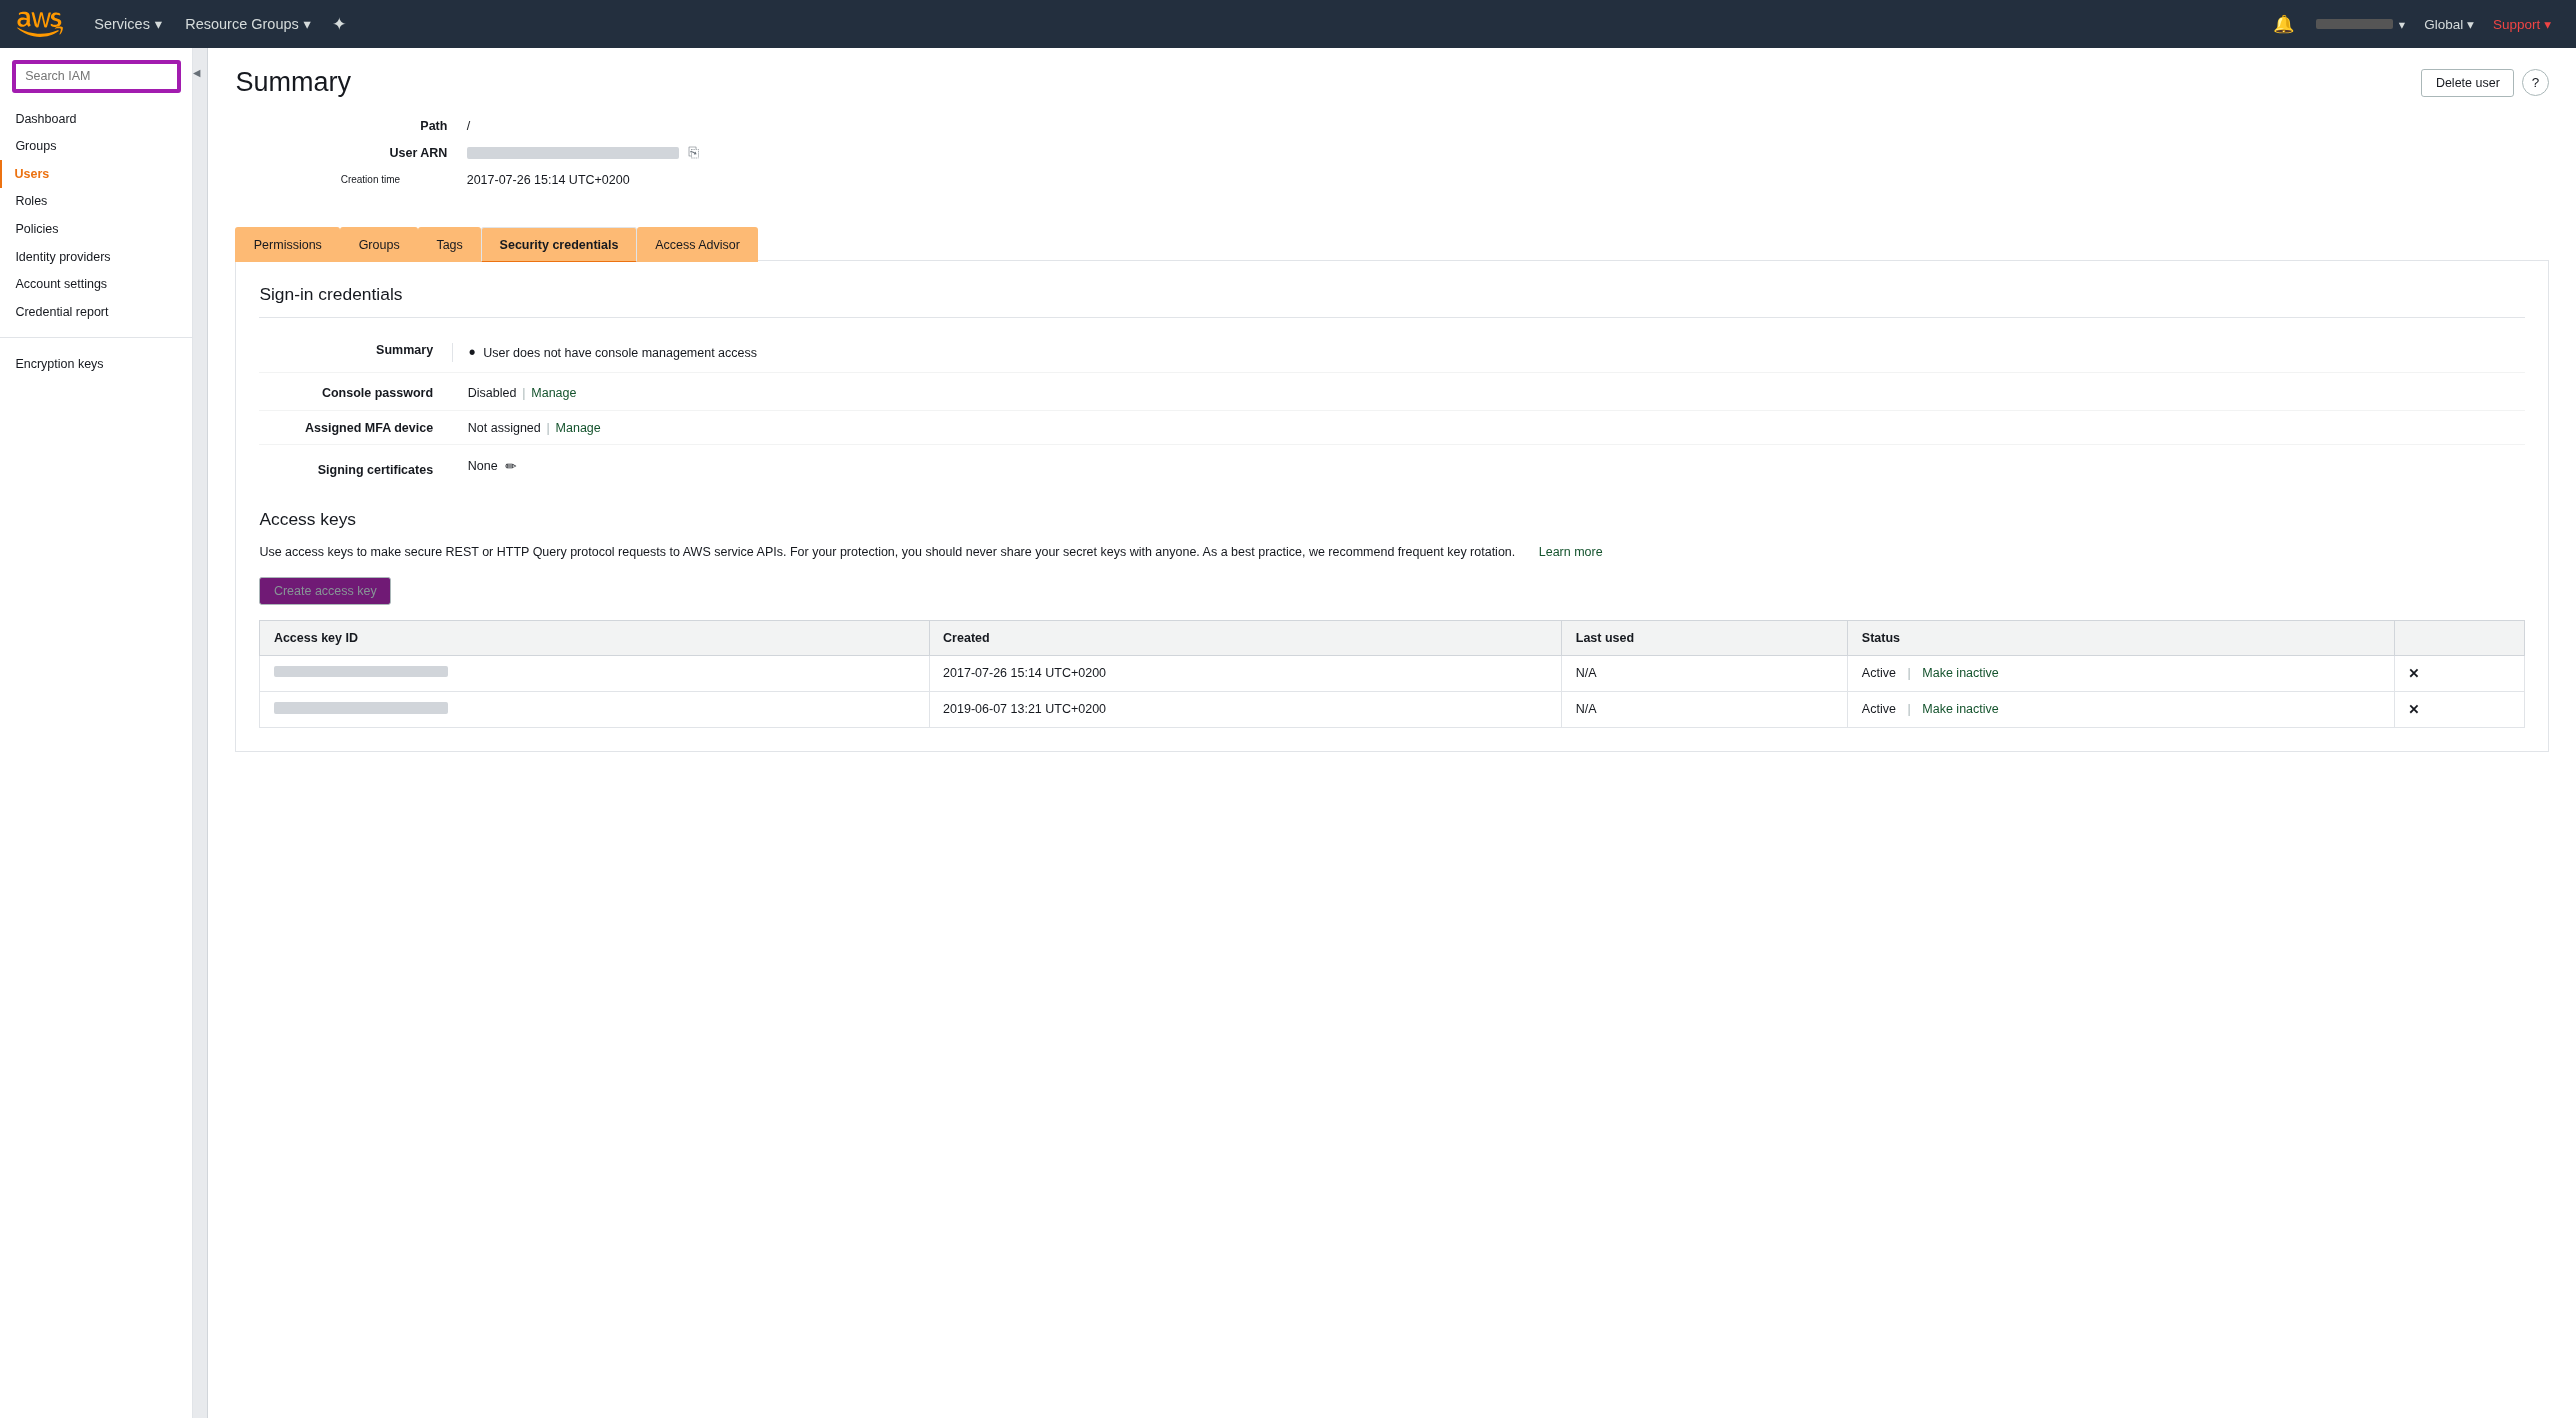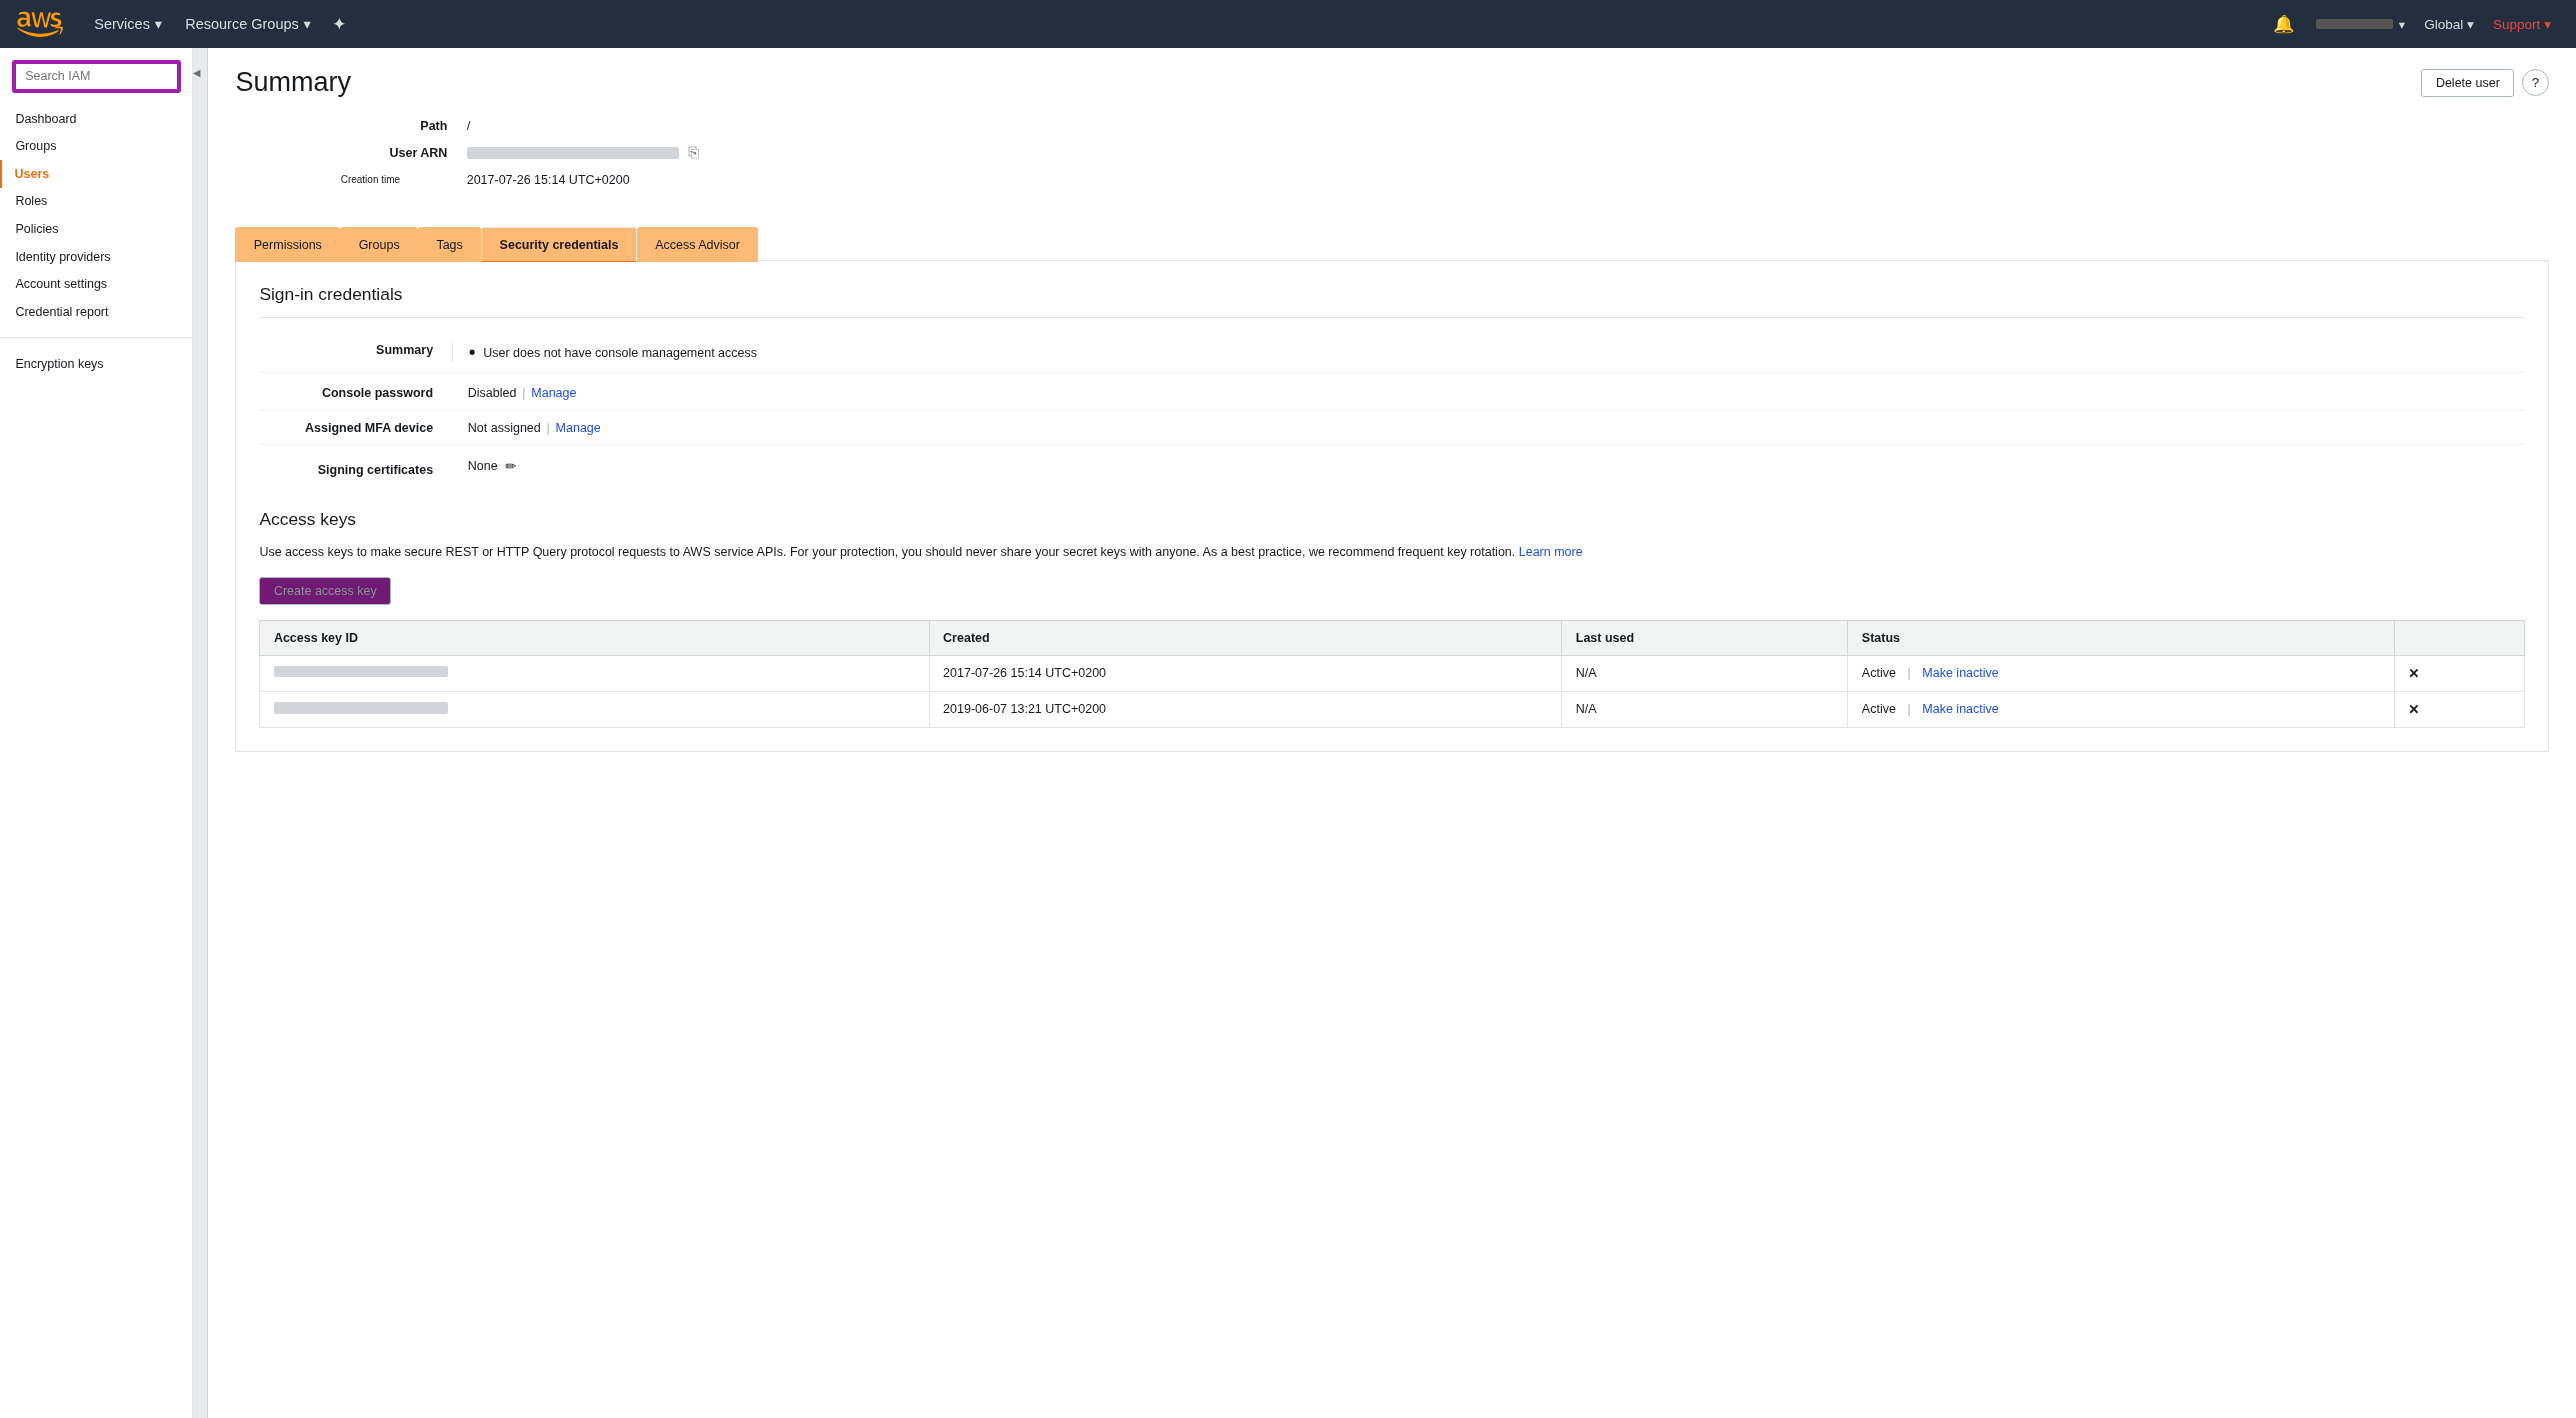--- a/index.html
+++ b/index.html
@@ -151,21 +151,21 @@
       font-size: 17.4px;
       font-weight: 400;
       color: #16191f;
       margin-bottom: 11.6px;
     }
     .section-divider {
       border: none;
       border-top: 1px solid #e1e4e8;
       margin-bottom: 15.4px;
     }
-    .link { color: #1d4ed8; cursor: pointer; text-decoration: none; }
+    .link { color: #14532d; cursor: pointer; text-decoration: none; }
 
     .pencil-icon { font-size: 13.5px; cursor: pointer; color: #16191f; }
 
     
     .access-keys-section { margin-top: 23px; }
     .access-keys-desc {
       font-size: 12.5px;
       color: #16191f;
       margin-bottom: 15.4px;
       line-height: 1.6;
@@ -382,21 +382,21 @@
         <div style="font-size:12.5px;display:flex;align-items:center;gap:7.7px;padding-left:15.4px;">
           <span>None</span>
           <span class="pencil-icon" title="Edit">✏</span>
         </div>
       </div>
 
       <div class="access-keys-section">
         <h2 class="section-title">Access keys</h2>
         <p class="access-keys-desc">
           <span>Use access keys to make secure REST or HTTP Query protocol requests to AWS service APIs. For your protection, you should never share your secret keys with anyone. As a best practice, we recommend frequent key rotation.</span>
-          <a class="link" style="margin-left:0;">Learn more</a>
+          <a class="link" style="margin-left:20px;">Learn more</a>
         </p>
 
         <button class="btn-create-key">Create access key</button>
 
         
         <table class="access-key-table">
           <thead>
             <tr>
               <th>
                 <span>Access key ID</span>

